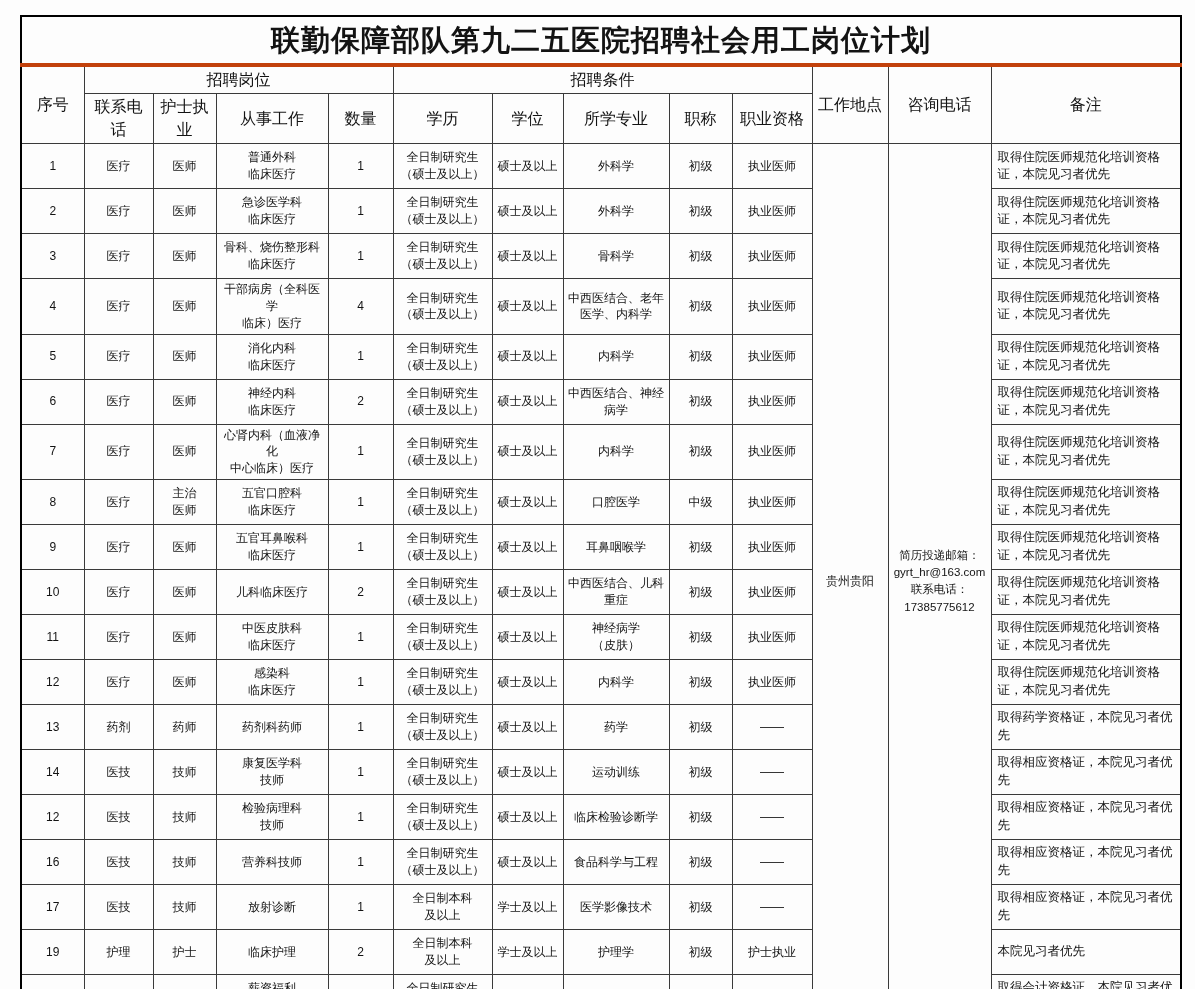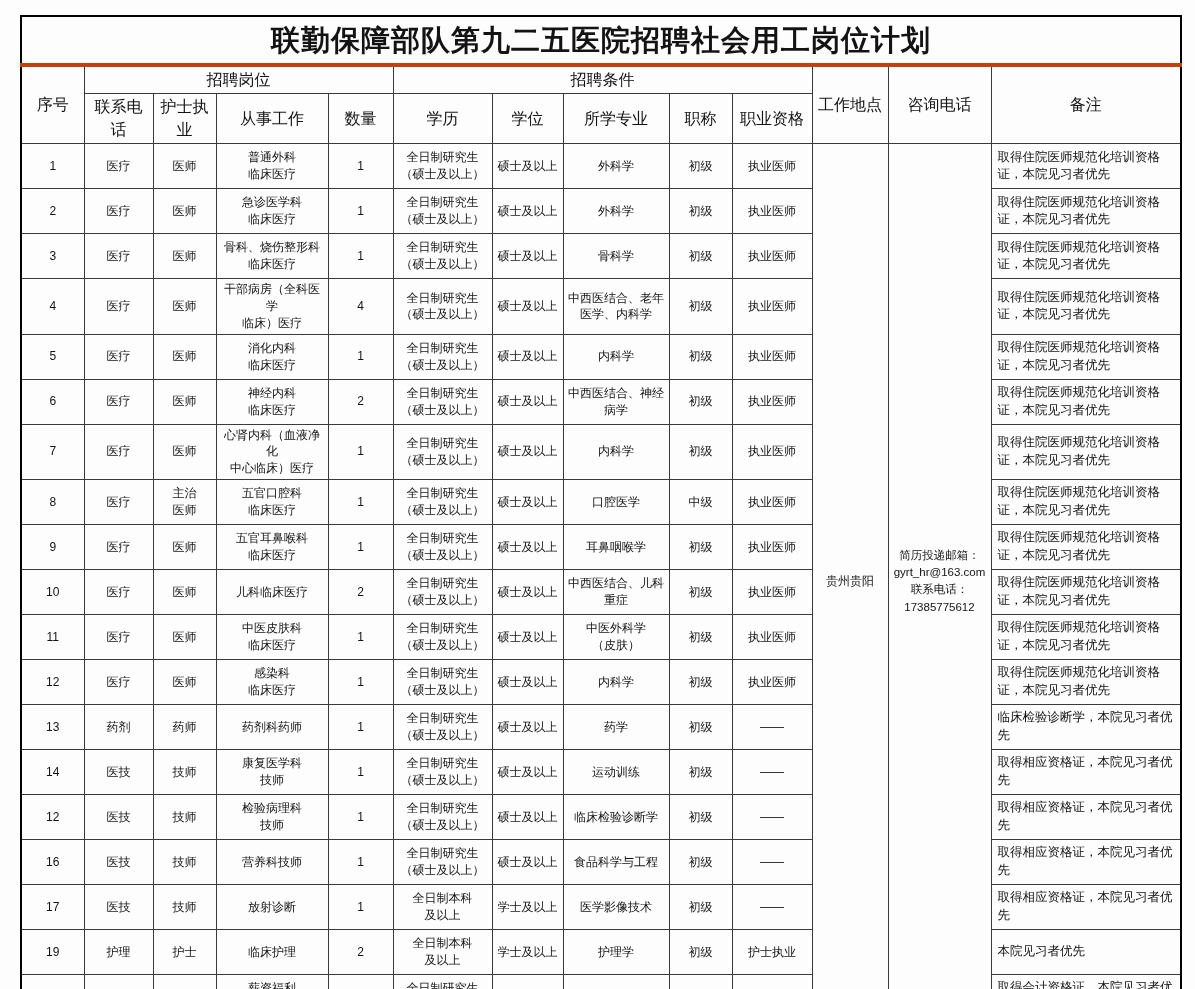--- a/index.html
+++ b/index.html
@@ -234,21 +234,21 @@
       <tr class="body-row">
         <td class="c-seq">11</td>
         <td class="c-category">医疗</td>
         <td class="c-post">医师</td>
         <td class="c-work">中医皮肤科
 临床医疗</td>
         <td class="c-count">1</td>
         <td class="c-education">全日制研究生
 （硕士及以上）</td>
         <td class="c-degree">硕士及以上</td>
-        <td class="c-major">中医外科学
+        <td class="c-major">神经病学
 （皮肤）</td>
         <td class="c-title_level">初级</td>
         <td class="c-qualification">执业医师</td>
         <td class="c-remark">取得住院医师规范化培训资格证，本院见习者优先</td>
       </tr>
       <tr class="body-row">
         <td class="c-seq">12</td>
         <td class="c-category">医疗</td>
         <td class="c-post">医师</td>
         <td class="c-work">感染科
@@ -267,21 +267,21 @@
         <td class="c-category">药剂</td>
         <td class="c-post">药师</td>
         <td class="c-work">药剂科药师</td>
         <td class="c-count">1</td>
         <td class="c-education">全日制研究生
 （硕士及以上）</td>
         <td class="c-degree">硕士及以上</td>
         <td class="c-major">药学</td>
         <td class="c-title_level">初级</td>
         <td class="c-qualification">——</td>
-        <td class="c-remark">临床检验诊断学，本院见习者优先</td>
+        <td class="c-remark">取得药学资格证，本院见习者优先</td>
       </tr>
       <tr class="body-row">
         <td class="c-seq">14</td>
         <td class="c-category">医技</td>
         <td class="c-post">技师</td>
         <td class="c-work">康复医学科
 技师</td>
         <td class="c-count">1</td>
         <td class="c-education">全日制研究生
 （硕士及以上）</td>

